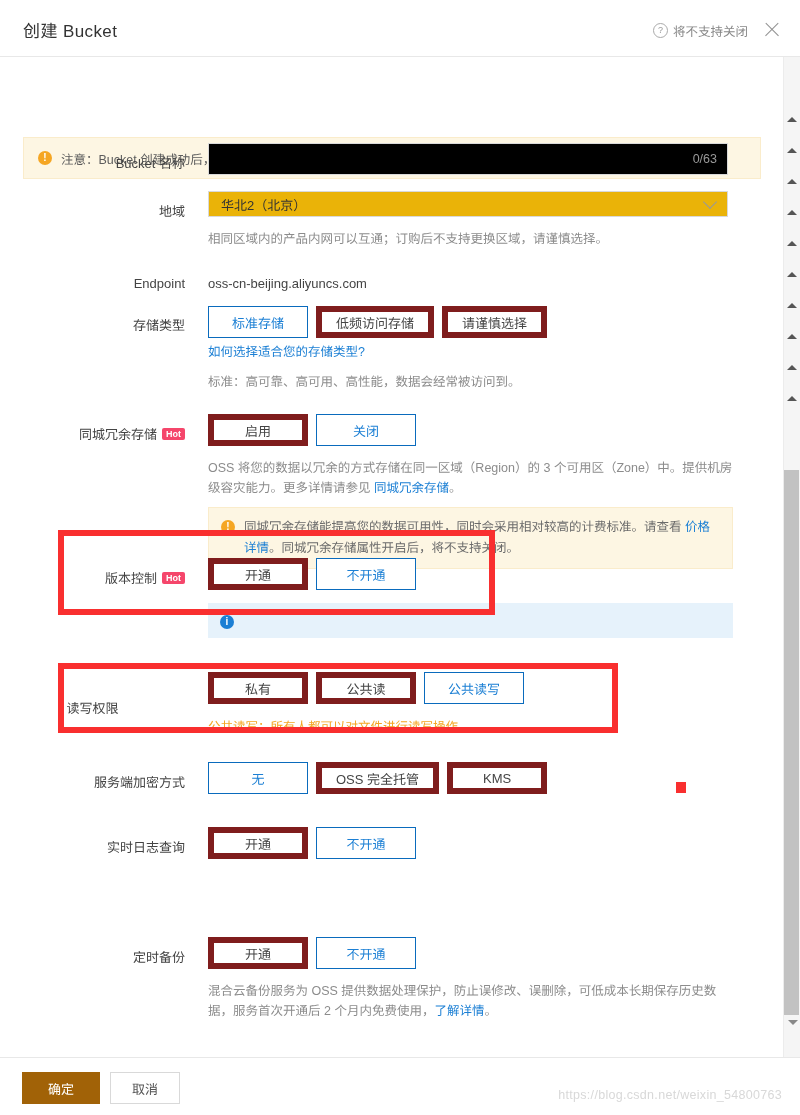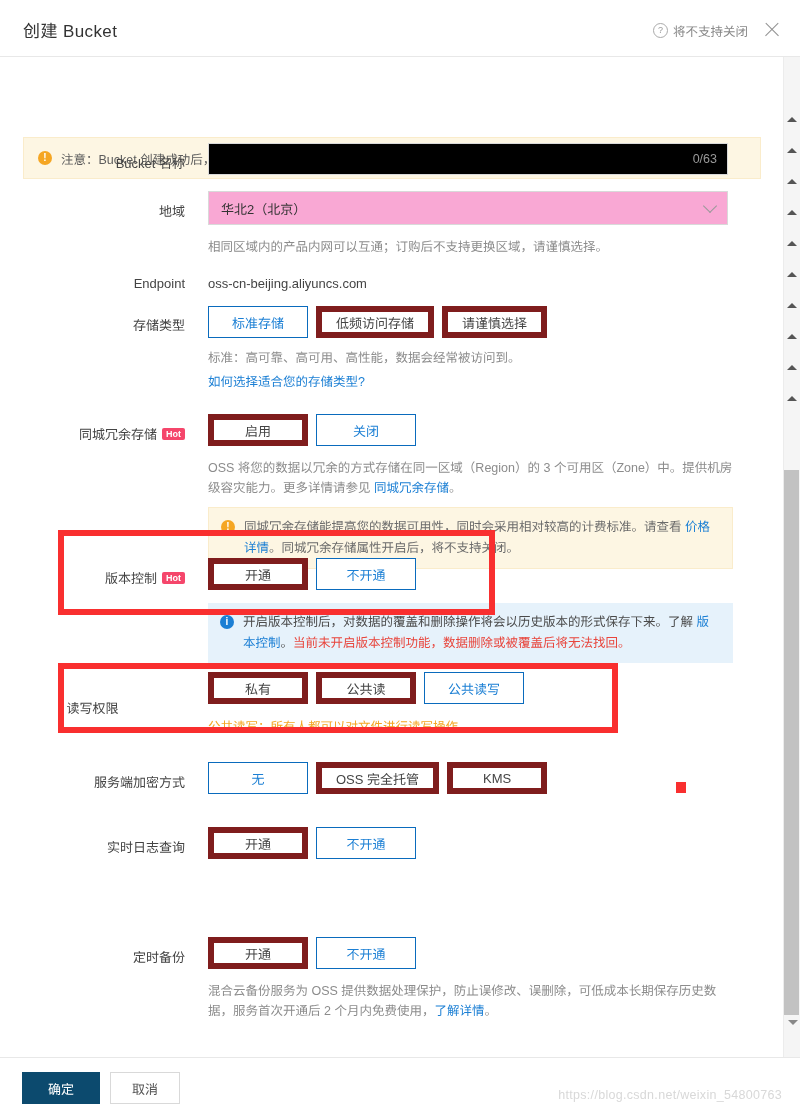--- a/index.html
+++ b/index.html
@@ -98,21 +98,21 @@
   .txt-input{
     width:520px;height:32px;border:1px solid #d9d9d9;background:#000000;
     box-sizing:border-box;position:relative;
   }
   .txt-counter{
     position:absolute;right:10px;top:8px;font-size:12.5px;color:#999;
   }
 
   
   .select-box{
-    width:520px;height:34px;border:1px solid #d9d9d9;background:#f9a8d4;
+    width:520px;height:26px;border:1px solid #d9d9d9;background:#eab308;
     box-sizing:border-box;display:flex;align-items:center;padding:0 12px;
     justify-content:space-between;font-size:13px;color:#333;
   }
   .chev{
     width:9px;height:9px;border-right:1.4px solid #999;border-bottom:1.4px solid #999;
     transform:rotate(45deg);margin-top:-5px;
   }
 
   
   .static-val{font-size:13px;color:#444;}
@@ -154,21 +154,21 @@
   .red-txt{color:#e8453c;}
   .orange-txt{color:#f5a623;font-size:12.5px;}
 
   
   .modal-footer{
     position:absolute;left:0;top:1057px;width:800px;height:58px;
     border-top:1px solid #e8e8e8;background:#fff;box-sizing:border-box;
   }
   .btn-primary{
     position:absolute;left:22px;top:14px;width:78px;height:32px;
-    background:#0c4a6e;color:#fff;border:none;font-size:13px;cursor:pointer;
+    background:#a16207;color:#fff;border:none;font-size:13px;cursor:pointer;
     font-family:"Liberation Sans",sans-serif;
   }
   .btn-default{
     position:absolute;left:110px;top:14px;width:70px;height:32px;
     background:#fff;color:#555;border:1px solid #d9d9d9;font-size:13px;cursor:pointer;
     font-family:"Liberation Sans",sans-serif;
   }
 
   
   .annot{
@@ -241,22 +241,22 @@
     </div>
 
     <div class="row" style="top:249px;">
       <div class="lbl" style="top:9px;">存储类型</div>
       <div class="fieldcol" style="top:0;">
         <div class="btn-group">
           <div class="rbtn sel">标准存储</div>
           <div class="rbtn">低频访问存储</div>
           <div class="rbtn">请谨慎选择</div>
         </div>
+        <div class="hint link" style="margin-top:4px;">如何选择适合您的存储类型?</div>
         <div class="hint" style="margin-top:10px;">标准：高可靠、高可用、高性能，数据会经常被访问到。</div>
-        <div class="hint link" style="margin-top:4px;">如何选择适合您的存储类型?</div>
       </div>
     </div>
 
     <div class="row" style="top:357px;">
       <div class="lbl" style="top:10px;"><span>同城冗余存储</span><span class="hot">Hot</span></div>
       <div class="fieldcol" style="top:0;">
         <div class="btn-group">
           <div class="rbtn">启用</div>
           <div class="rbtn sel">关闭</div>
         </div>
@@ -270,21 +270,20 @@
 
     <div class="row" style="top:501px;">
       <div class="lbl" style="top:10px;"><span>版本控制</span><span class="hot">Hot</span></div>
       <div class="fieldcol" style="top:0;">
         <div class="btn-group">
           <div class="rbtn">开通</div>
           <div class="rbtn sel">不开通</div>
         </div>
         <div class="tip-info" style="margin-top:13px;">
           <span class="info-dot">i</span>
-          <span><span>开启版本控制后，对数据的覆盖和删除操作将会以历史版本的形式保存下来。了解 </span><span class="link">版本控制</span><span>。</span><span class="red-txt">当前未开启版本控制功能，数据删除或被覆盖后将无法找回。</span></span>
         </div>
       </div>
     </div>
 
     <div class="row" style="top:615px;">
       <div class="lbl" style="top:26px;text-align:center;">读写权限</div>
       <div class="fieldcol" style="top:0;">
         <div class="btn-group">
           <div class="rbtn">私有</div>
           <div class="rbtn">公共读</div>

